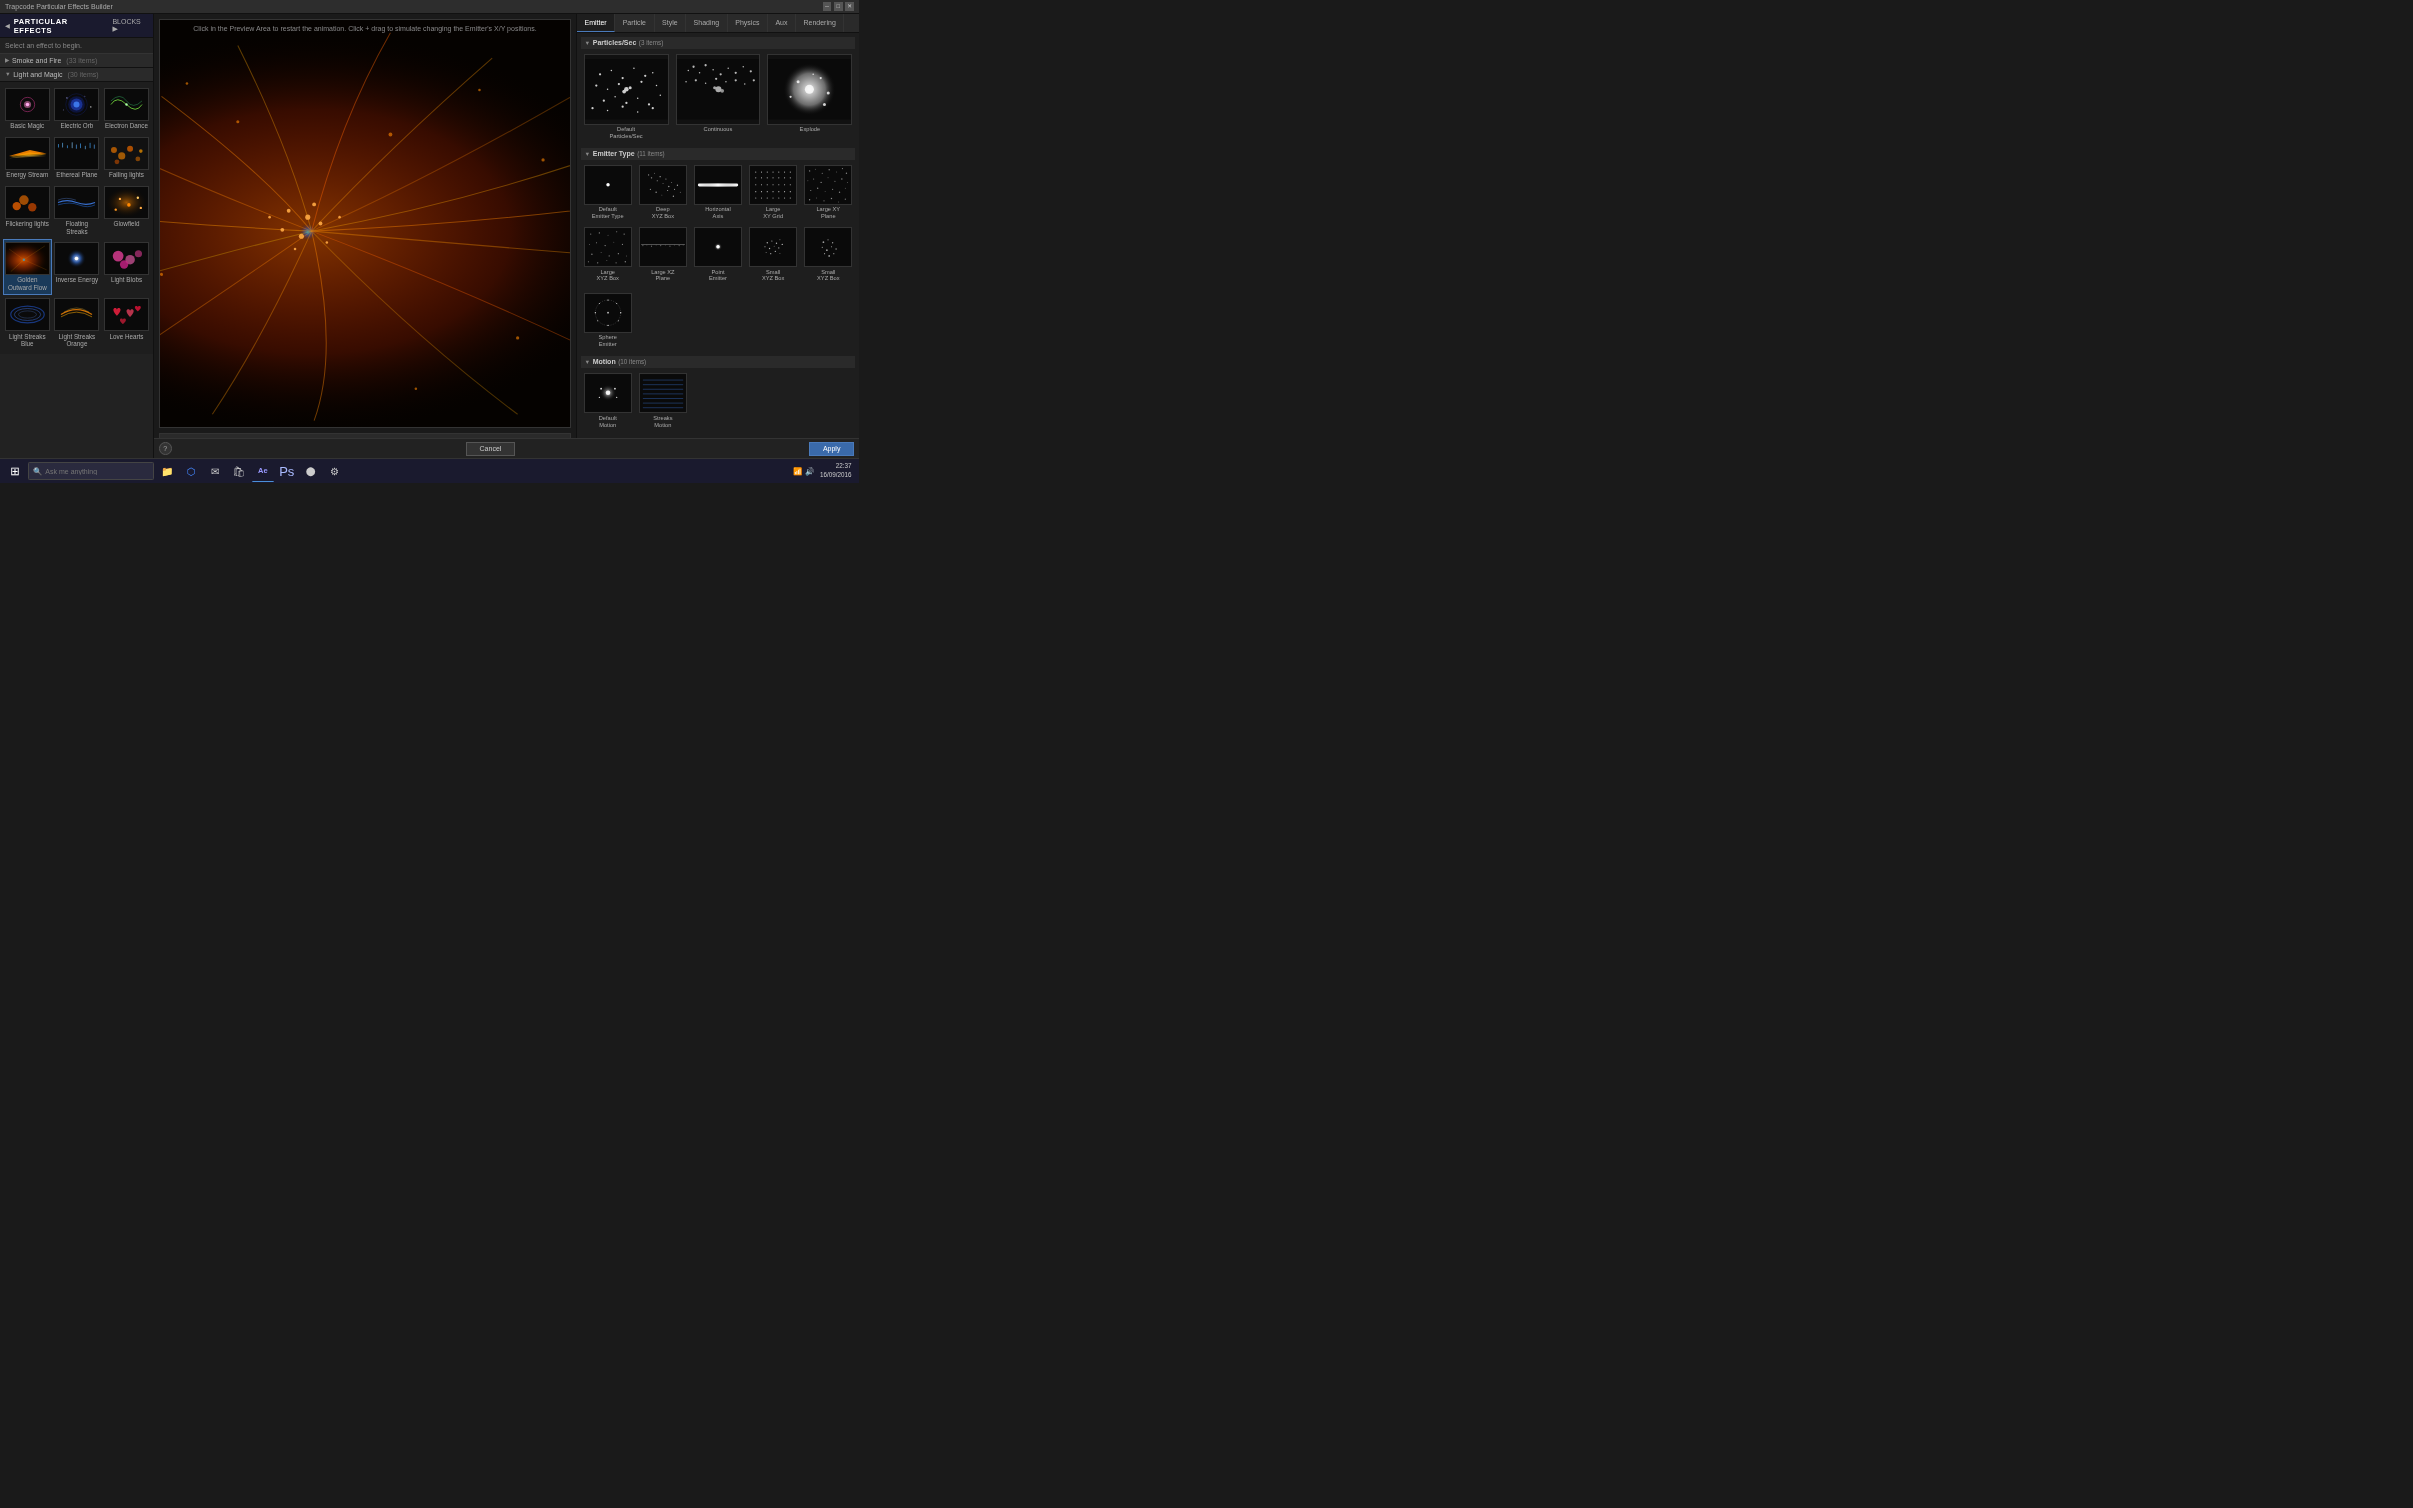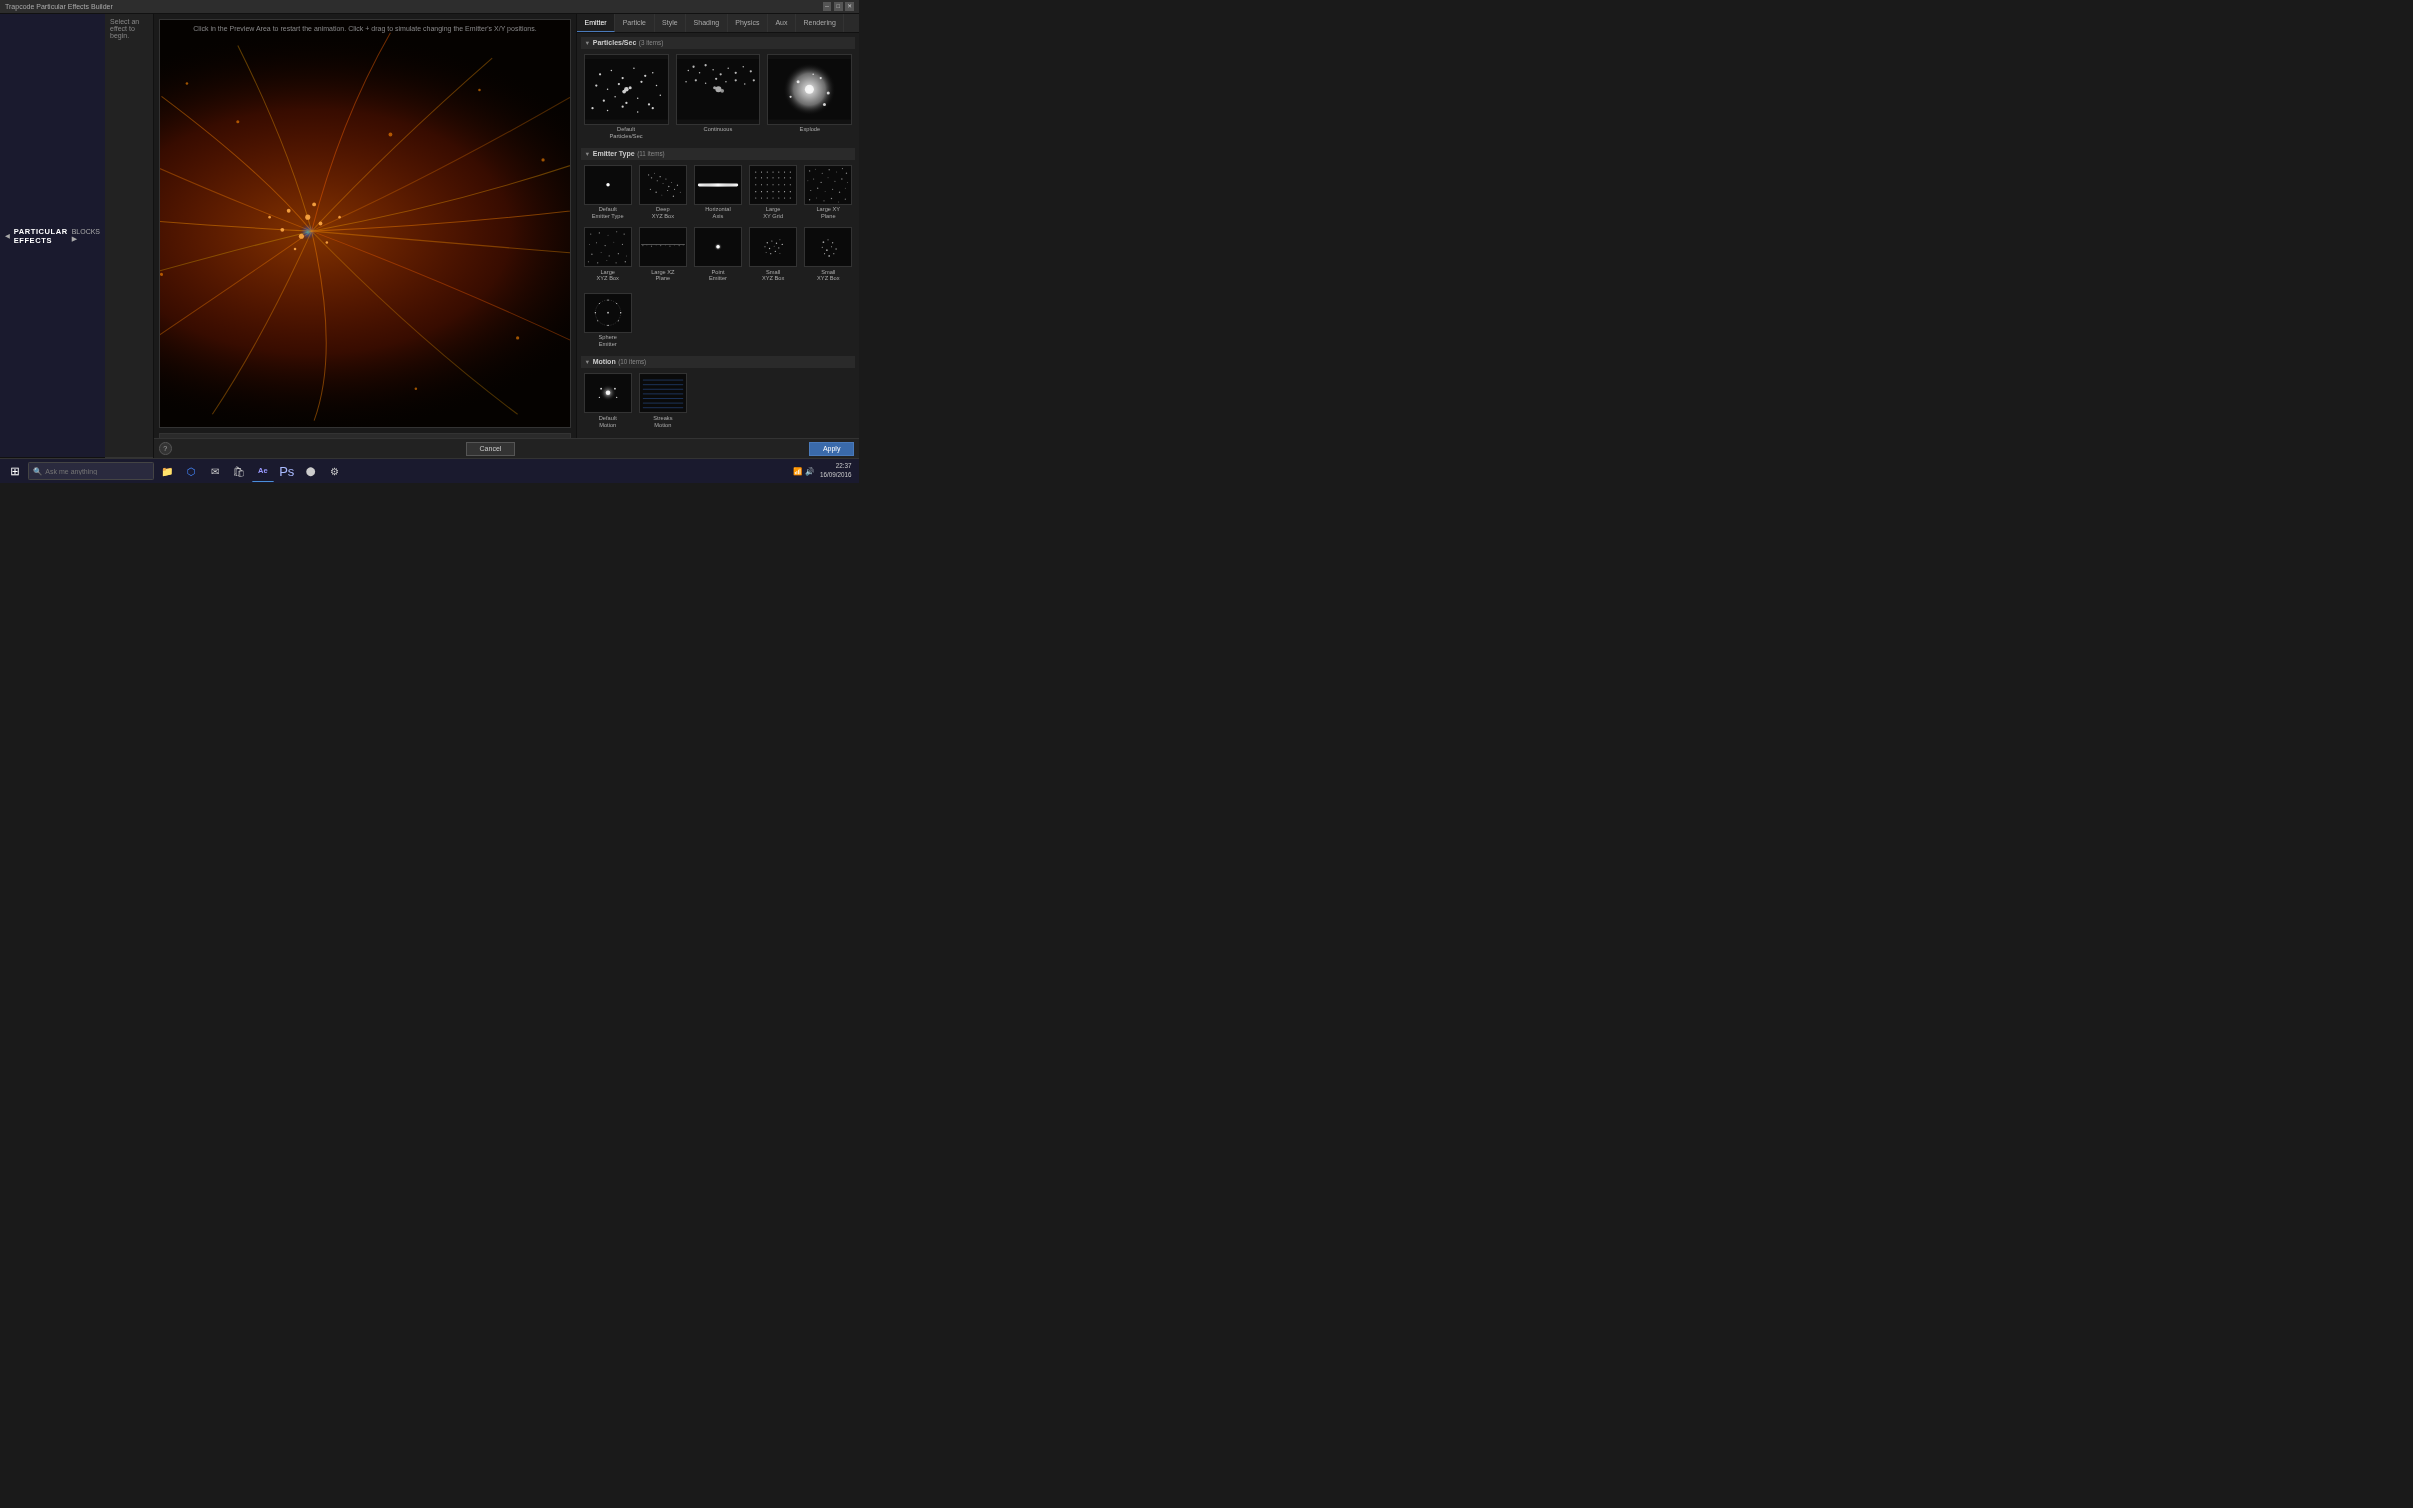--- a/index.html
+++ b/index.html
@@ -48,21 +48,21 @@
       height: calc(483px - 14px - 25px);
       
     }
 
     
     #sidebar {
       width: 154px;
       background: #222;
       border-right: 0.6px solid #111;
       display: flex;
-      flex-direction: row;
+      flex-direction: column;
       overflow: hidden;
     }
     #sidebar-header {
       background: #1a1a2e;
       padding: 2.5px 5px;
       display: flex;
       align-items: center;
       gap: 3.8px;
       border-bottom: 0.6px solid #111;
     }

